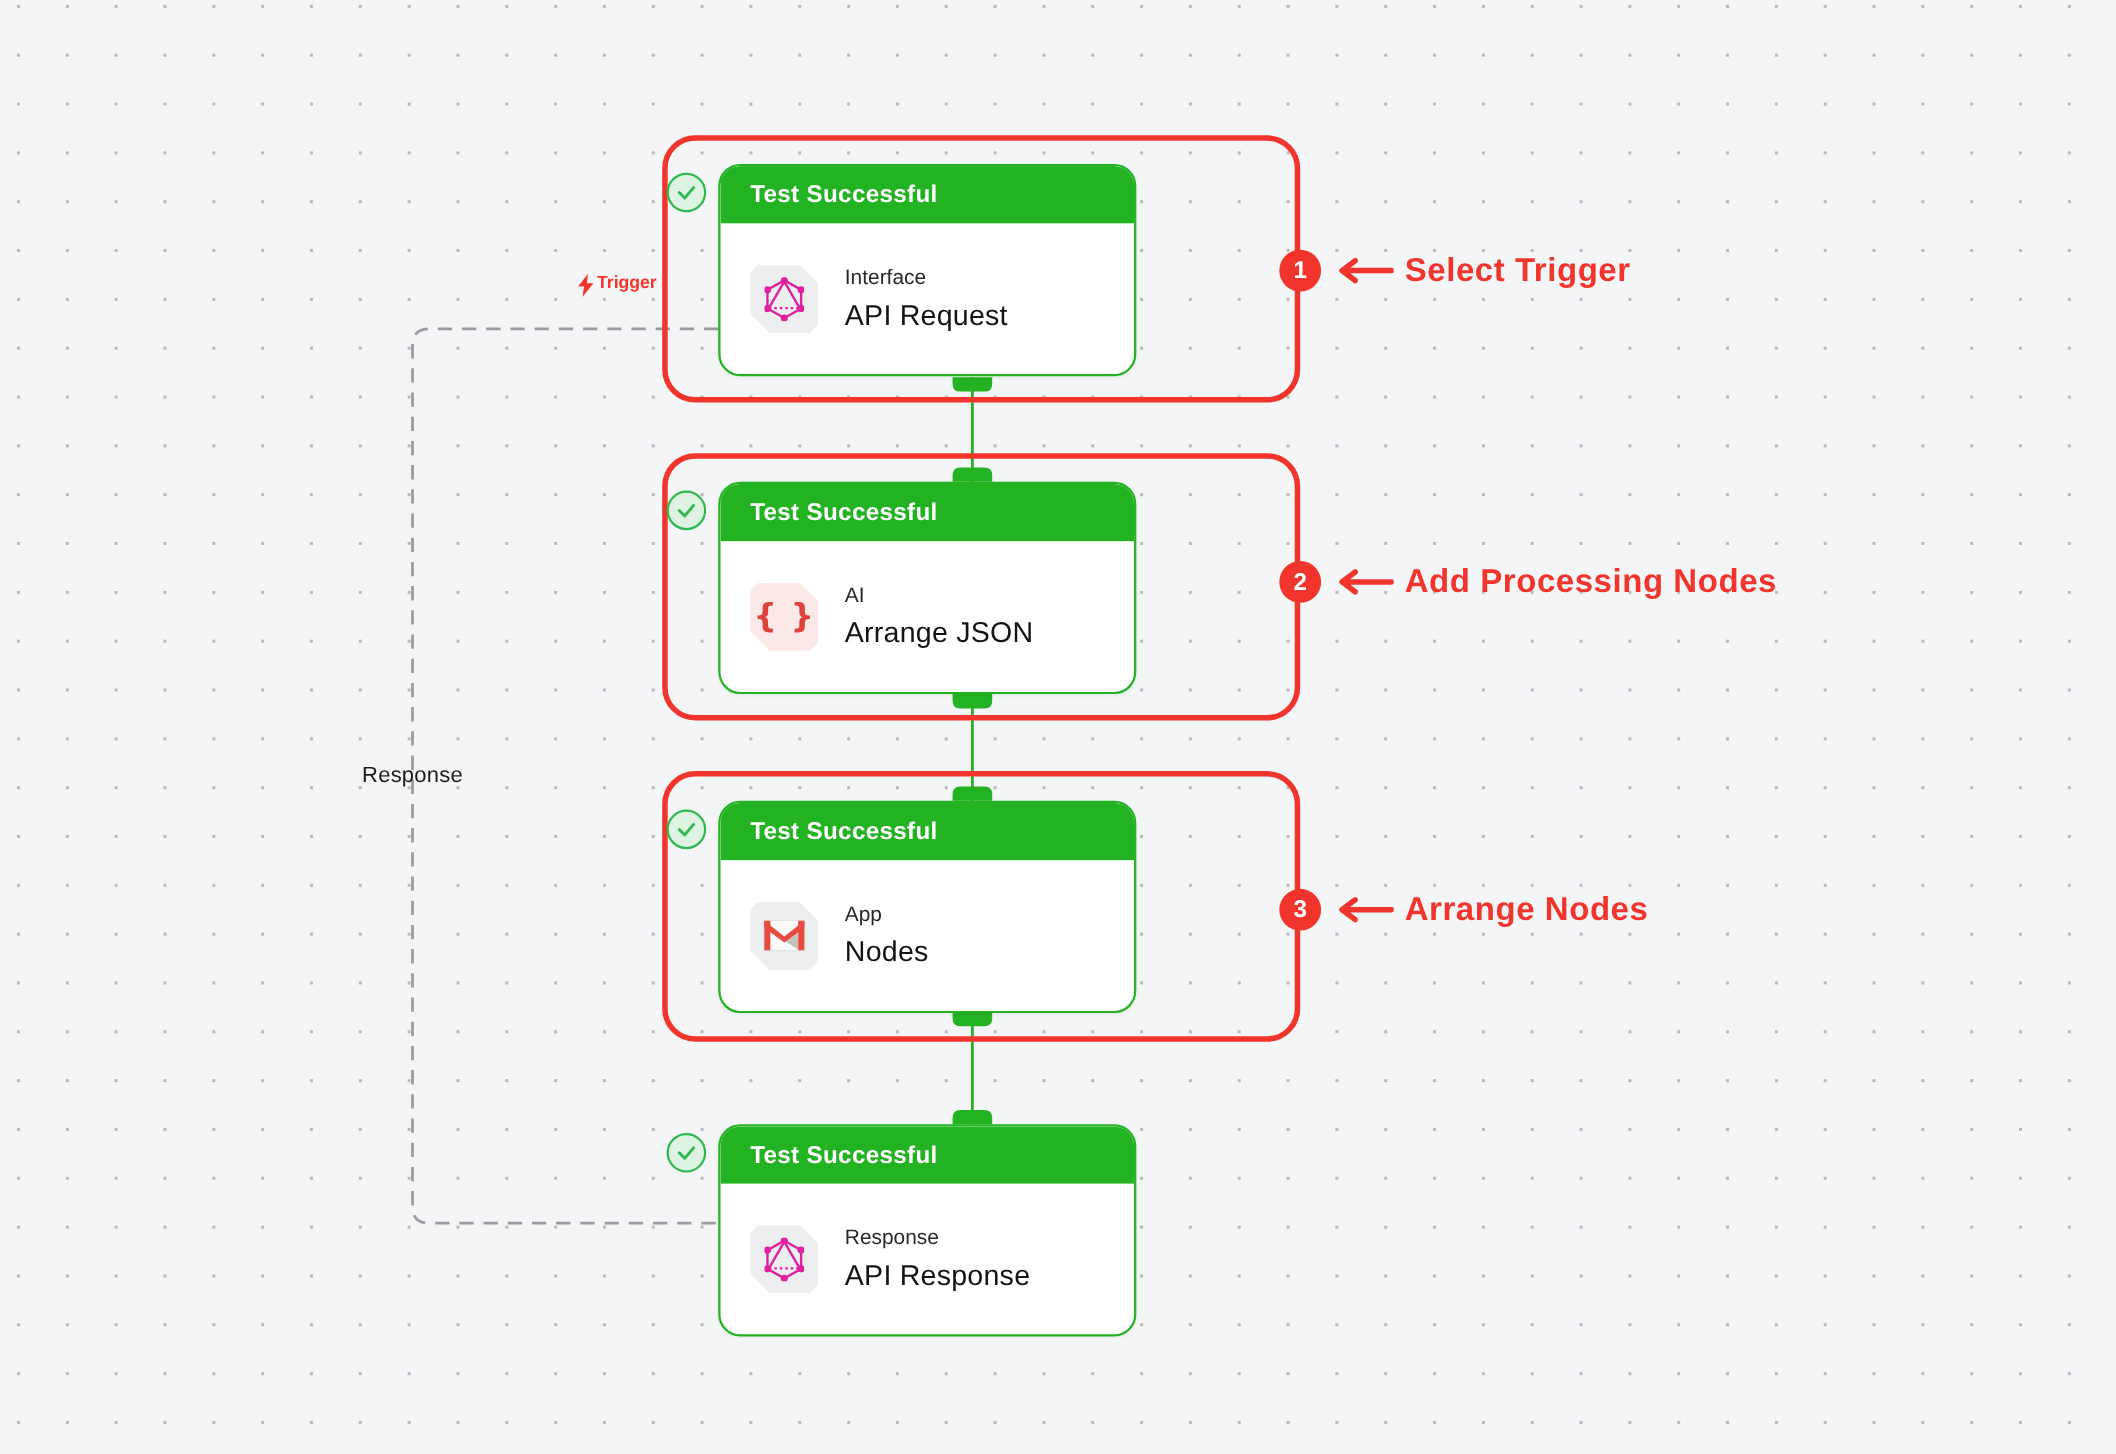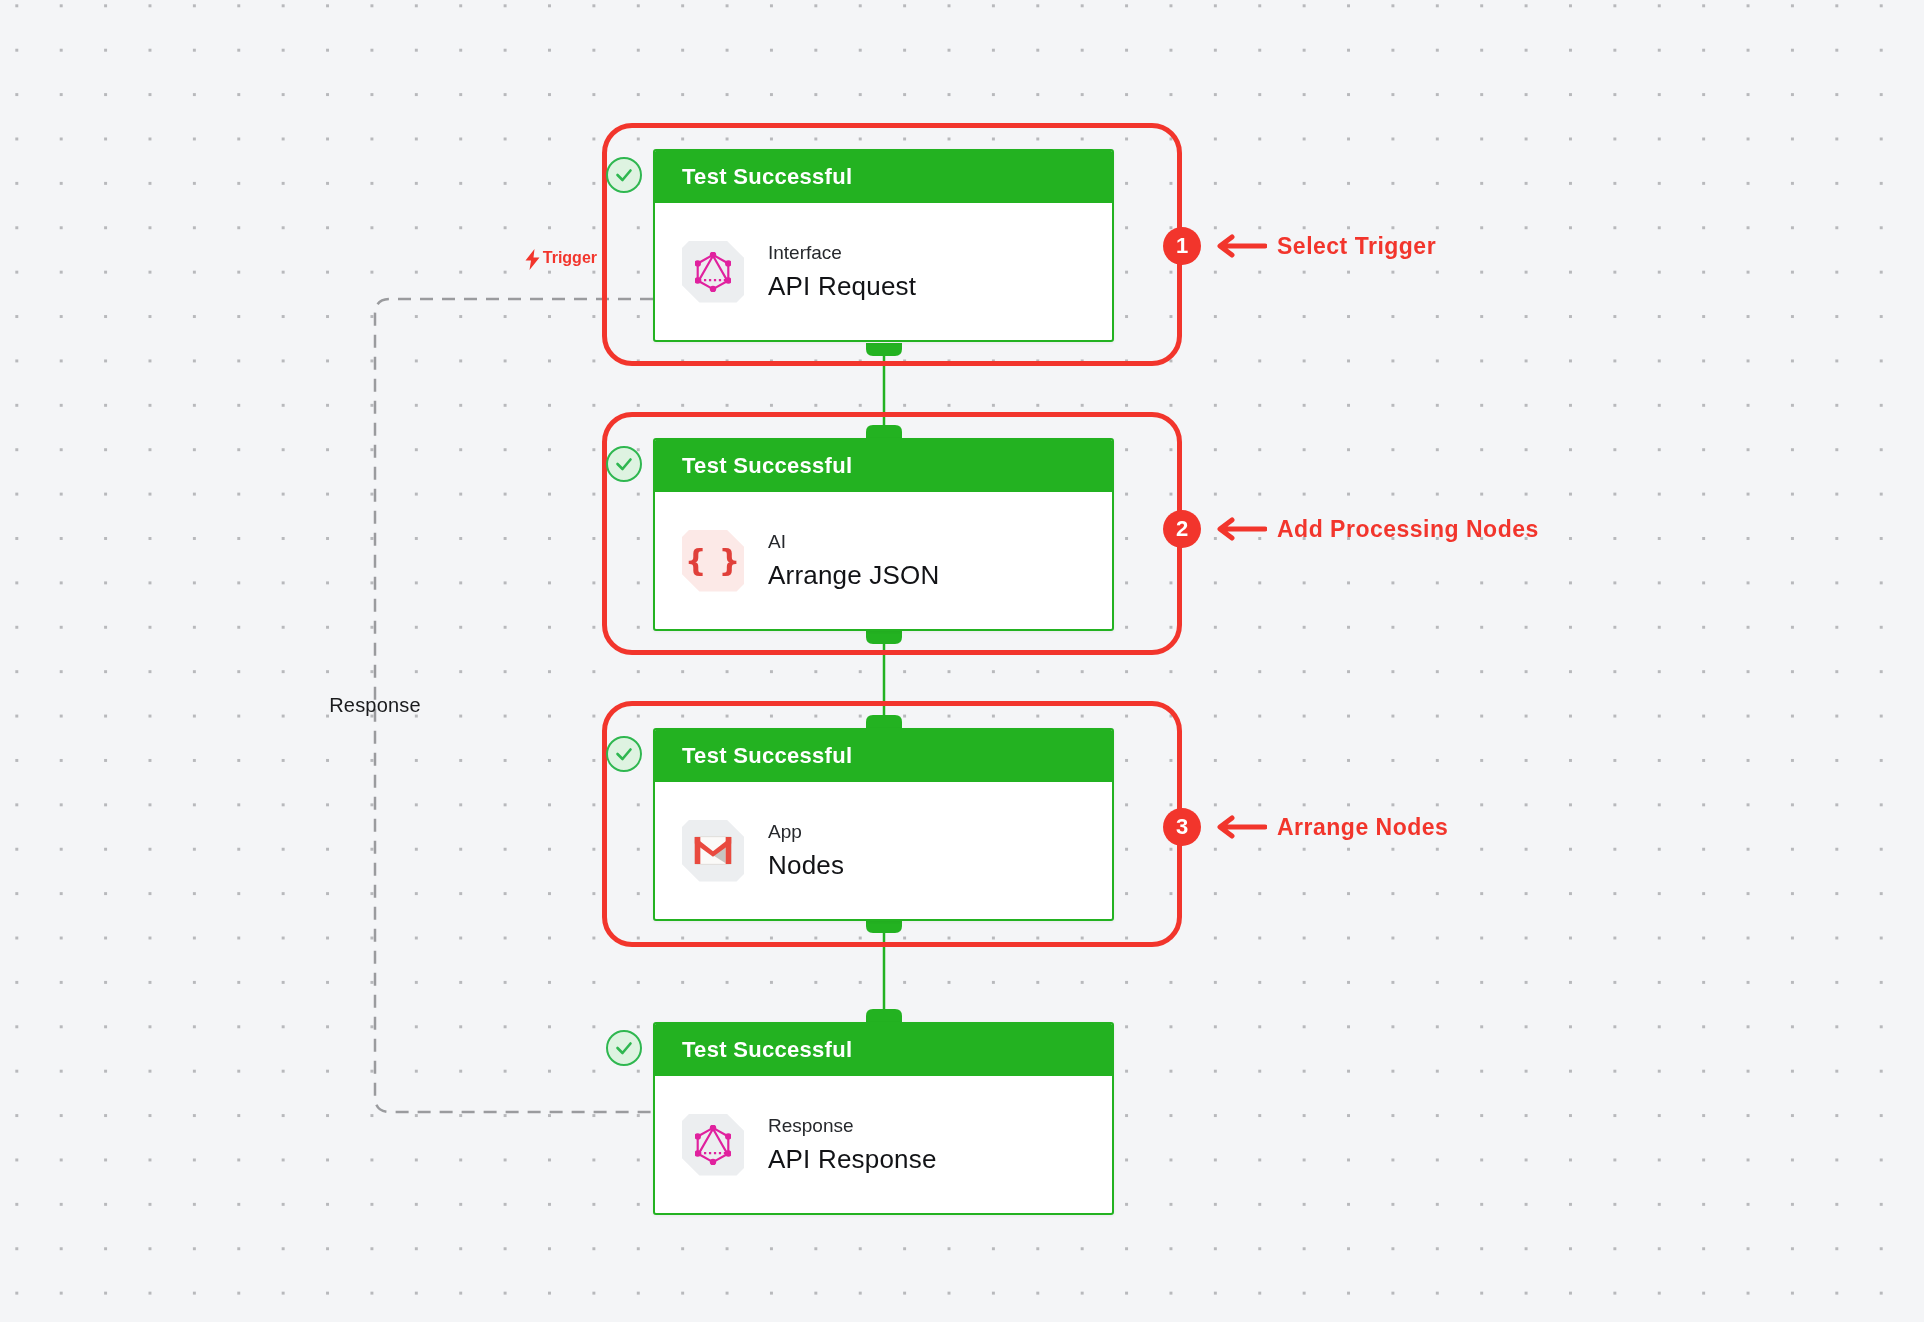--- a/index.html
+++ b/index.html
@@ -20,22 +20,22 @@
   .hl { position:absolute; left:602px; width:580px; border:5px solid #f2352c; border-radius:30px; z-index:2; }
   .hl1 { top:123px; height:243px; }
   .hl2 { top:412px; height:243px; }
   .hl3 { top:701px; height:246px; }
 
   
   .node { position:absolute; left:653px; width:461px; z-index:3; }
   .n1 { top:149px; } .n2 { top:438px; } .n3 { top:728px; } .n4 { top:1022px; }
 
   .card {
-    width:461px; height:193px; background:#ffffff;
-    border:2px solid #23b221; border-radius:3px; overflow:hidden;
+    width:380px; height:193px; background:#ffffff;
+    border:2px solid #23b221; border-radius:20px; overflow:hidden;
     box-shadow:0 1px 3px rgba(30,60,30,0.06);
   }
   .card-header {
     height:52px; background:#23b221; display:flex; align-items:center;
     padding:0 27px; color:#ffffff; font-size:22px; font-weight:700; letter-spacing:0.3px;
   }
   .card-body { height:137px; display:flex; align-items:center; padding:0 27px; gap:24px; }
 
   .icon-tile {
     width:62px; height:62px; flex:0 0 62px;
@@ -57,21 +57,21 @@
   }
 
   
   .annot { position:absolute; left:1163px; display:flex; align-items:center; z-index:4; }
   .an1 { top:227px; } .an2 { top:510px; } .an3 { top:808px; }
   .annot-num {
     width:38px; height:38px; border-radius:50%; background:#f2352c; color:#ffffff;
     display:flex; align-items:center; justify-content:center;
     font-size:22px; font-weight:700; margin-right:8px; flex:0 0 38px;
   }
-  .annot-label { font-size:23px; font-weight:700; color:#f2352c; letter-spacing:0.5px; margin-left:10px; white-space:nowrap; }
+  .annot-label { font-size:30px; font-weight:700; color:#f2352c; letter-spacing:0.5px; margin-left:10px; white-space:nowrap; }
 
   .trigger-label {
     position:absolute; right:1327px; top:249px; z-index:4;
     display:flex; gap:3px;
     font-size:16px; font-weight:700; color:#f2352c; white-space:nowrap;
   }
 
   .response-label {
     position:absolute; left:375px; top:694px; transform:translateX(-50%); z-index:4;
     font-size:20px; color:#1a1b1d; letter-spacing:0.2px;

